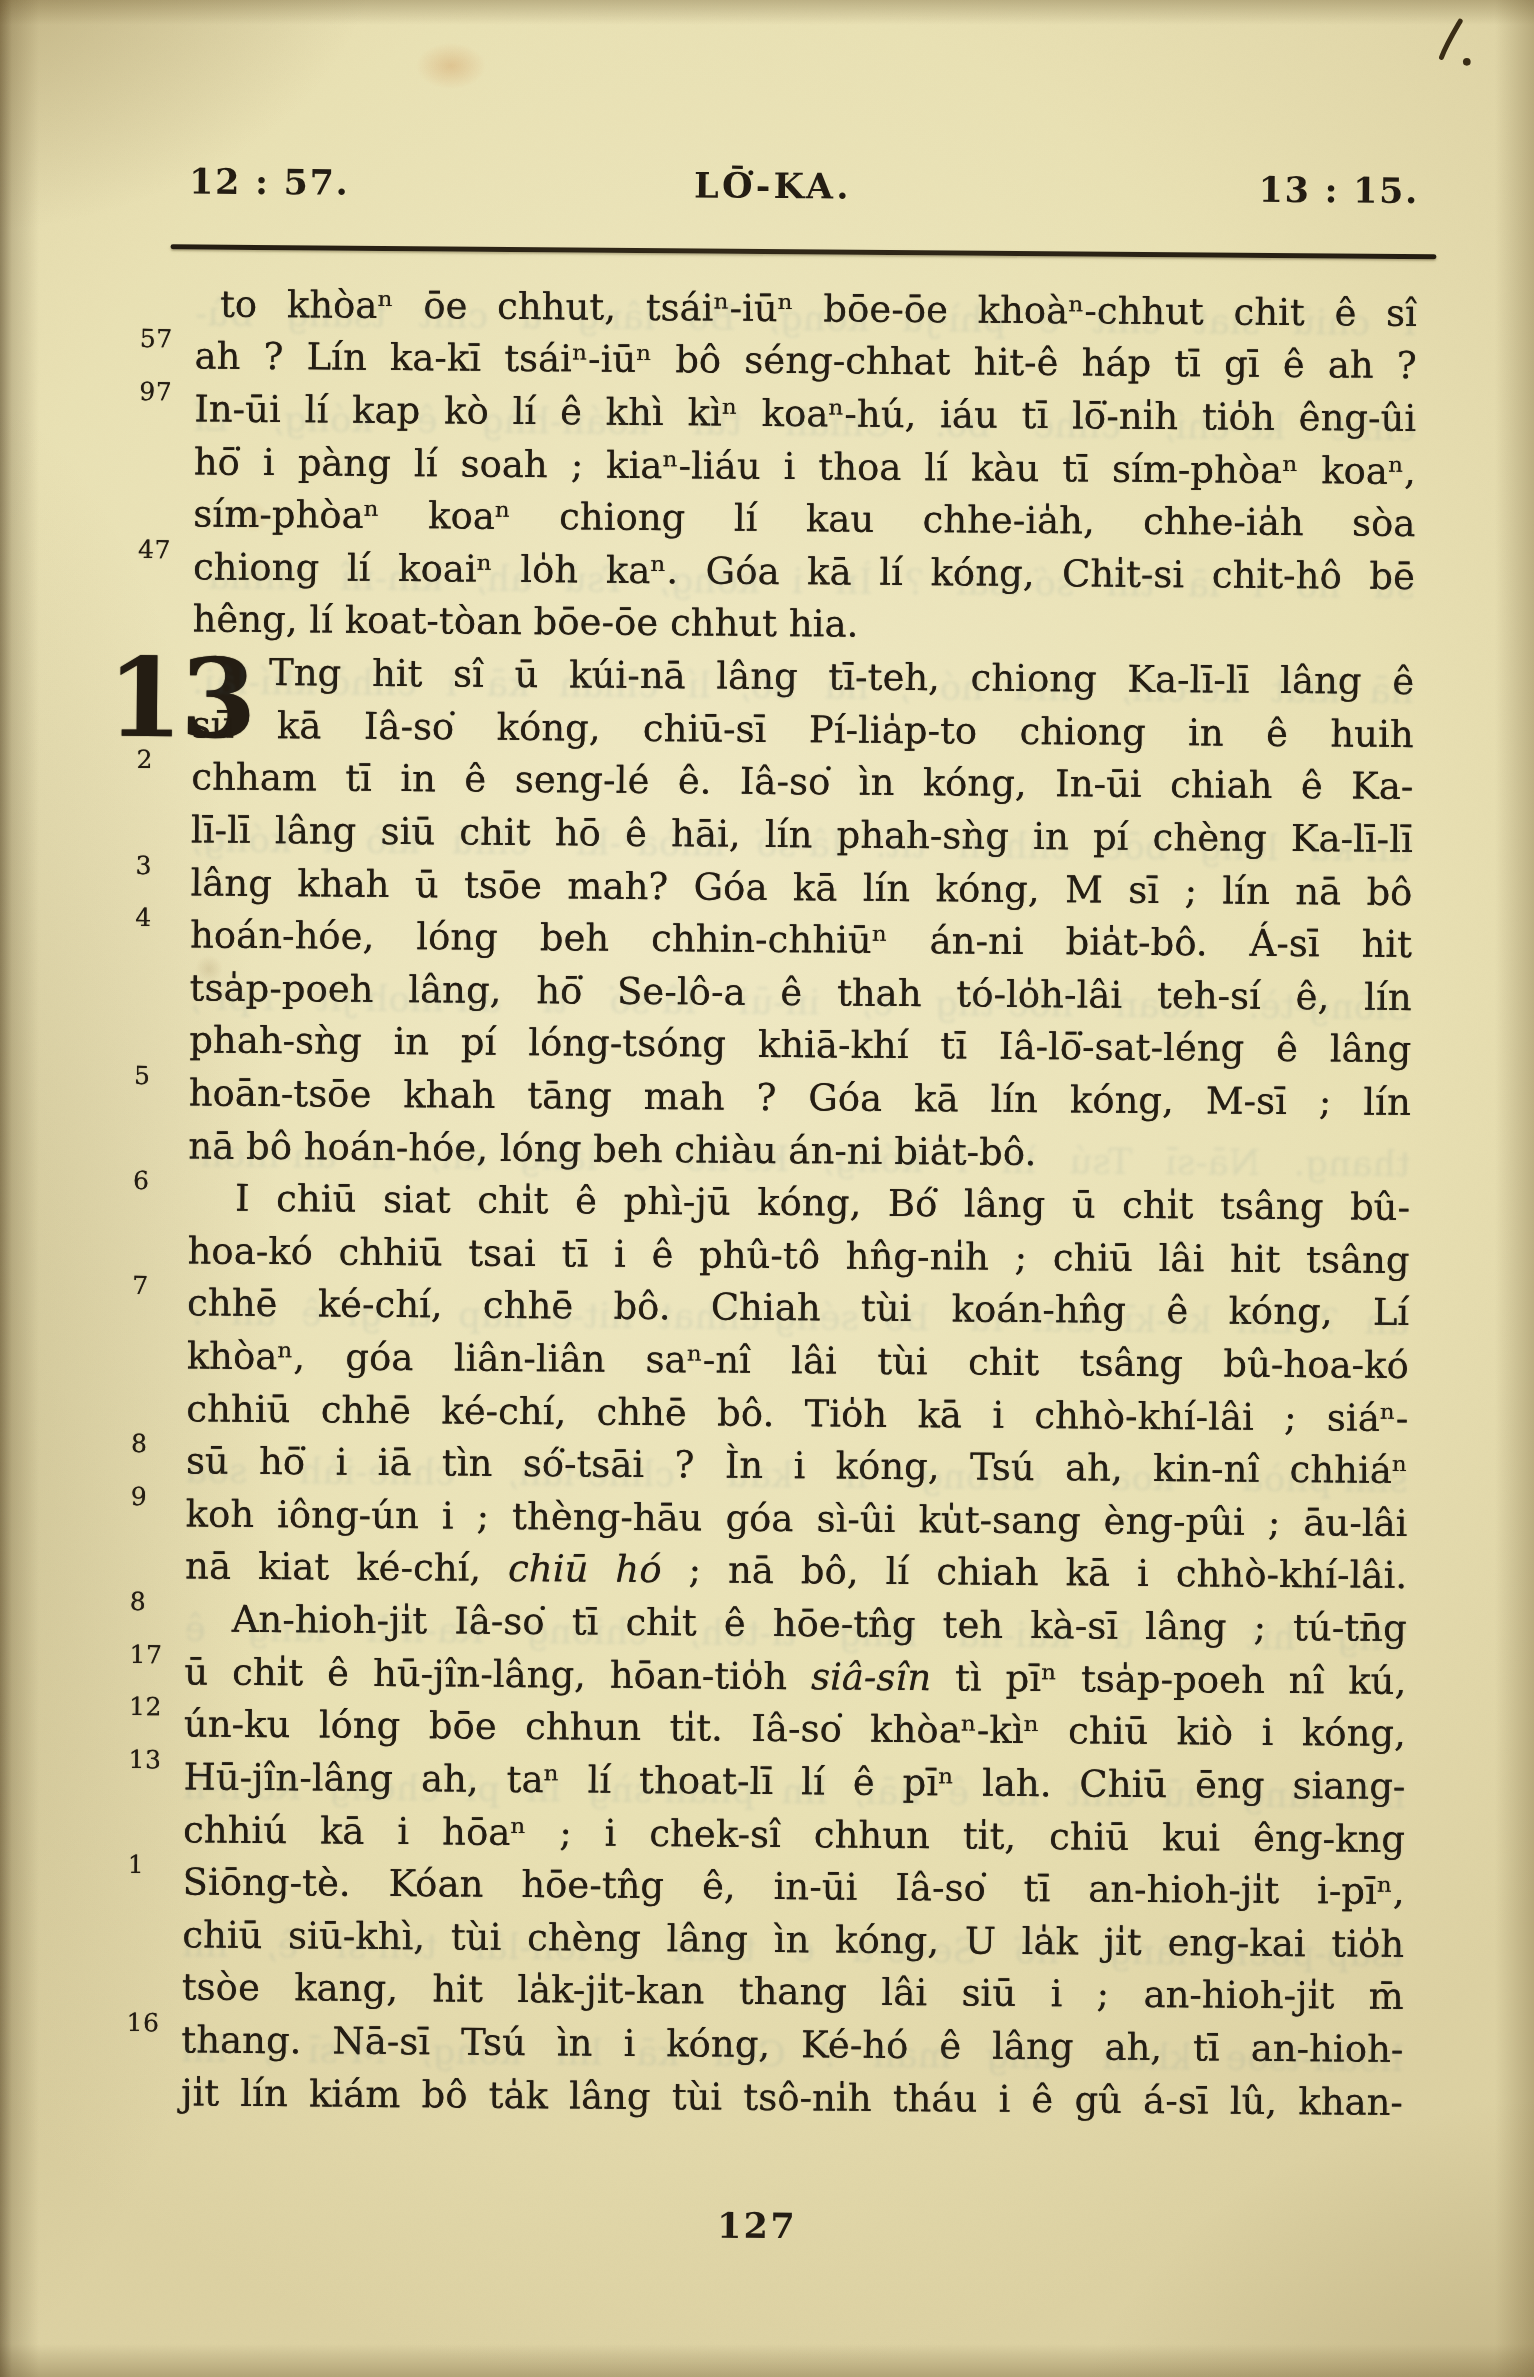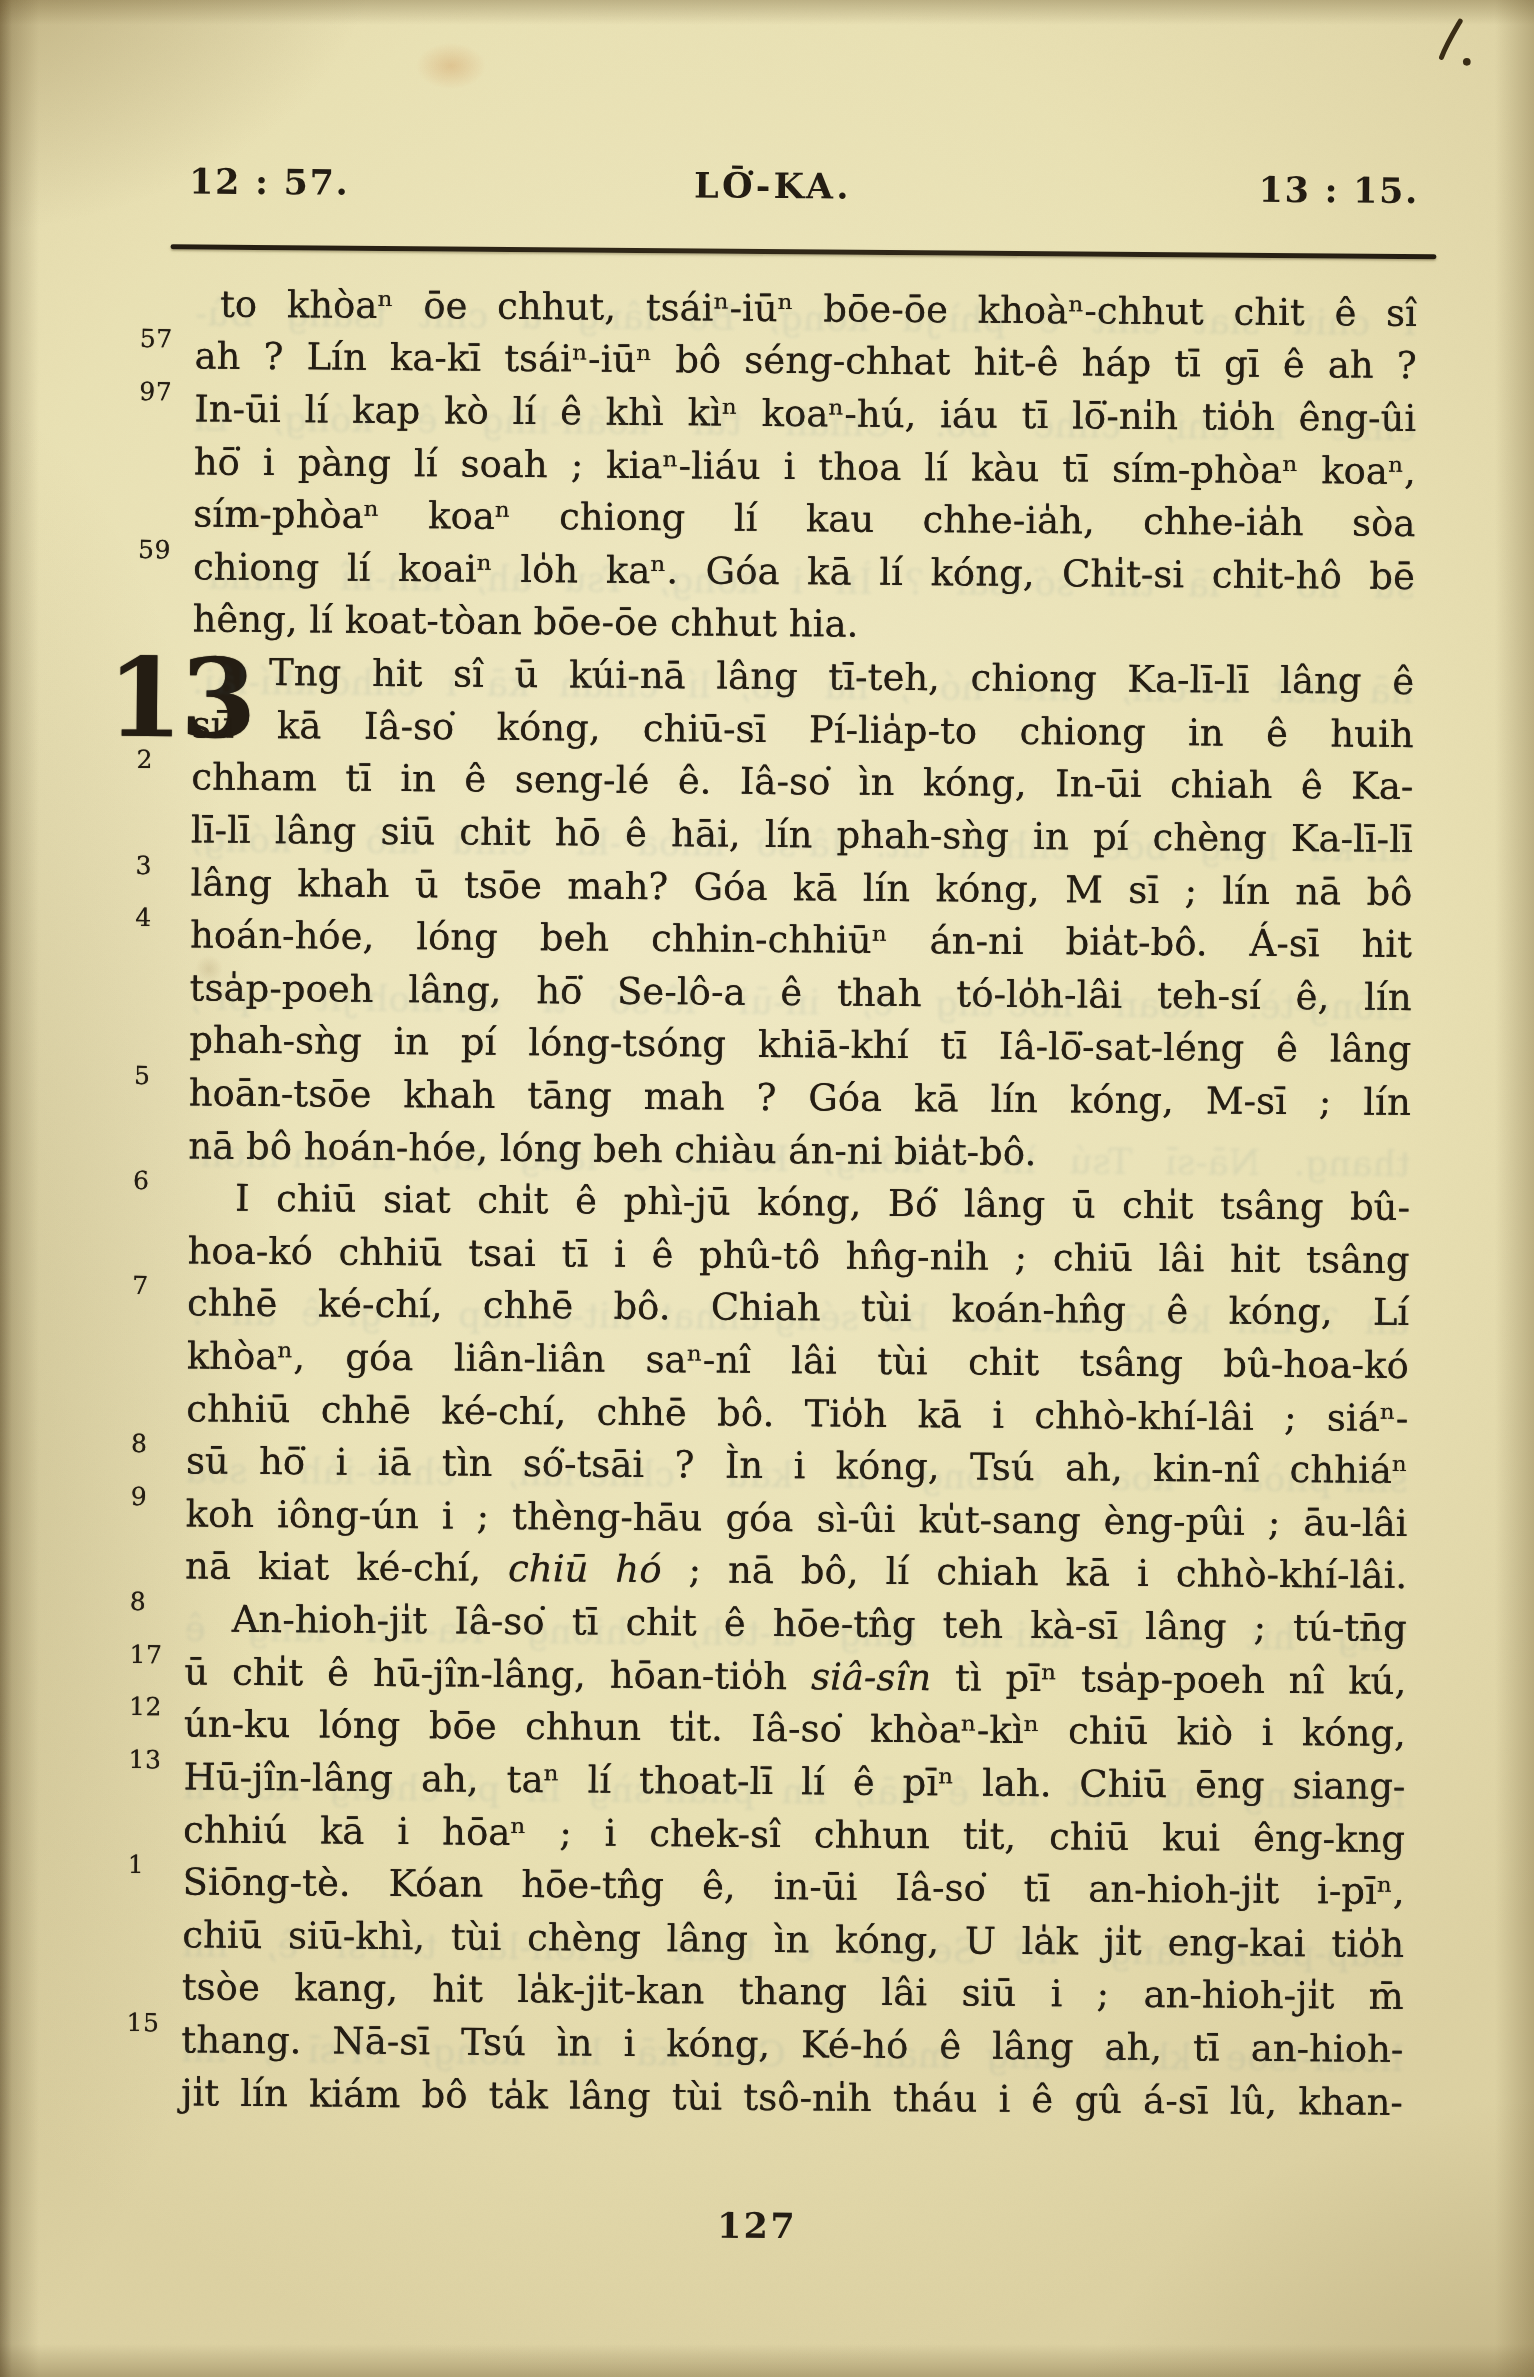--- a/index.html
+++ b/index.html
@@ -92,21 +92,21 @@
     <div id="header-rule"></div>
 
     <div id="chapter-number">13</div>
 
     <div id="text-layer">
         <div class="bodyline" style="top: 282px; text-indent: 25px;">to khòaⁿ ōe chhut, tsáiⁿ-iūⁿ bōe-ōe khoàⁿ-chhut chit ê sî</div>
         <div class="bodyline" style="top: 334px;">ah ?  Lín ka-kī tsáiⁿ-iūⁿ bô séng-chhat hit-ê háp tī gī ê ah ?<span class="versenum">57</span></div>
         <div class="bodyline" style="top: 387px;">In-ūi lí kap kò lí ê khì kìⁿ koaⁿ-hú, iáu tī lō͘-ni̍h tio̍h êng-ûi<span class="versenum">97</span></div>
         <div class="bodyline" style="top: 440px;">hō͘ i pàng lí soah ; kiaⁿ-liáu i thoa lí kàu tī sím-phòaⁿ koaⁿ,</div>
         <div class="bodyline" style="top: 492px;">sím-phòaⁿ koaⁿ chiong lí kau chhe-ia̍h, chhe-ia̍h sòa</div>
-        <div class="bodyline" style="top: 545px;">chiong lí koaiⁿ lo̍h kaⁿ.  Góa kā lí kóng, Chi̍t-si chi̍t-hô bē<span class="versenum">59</span></div>
+        <div class="bodyline" style="top: 545px;">chiong lí koaiⁿ lo̍h kaⁿ.  Góa kā lí kóng, Chi̍t-si chi̍t-hô bē<span class="versenum">47</span></div>
         <div class="bodyline nofill" style="top: 597px;">hêng, lí koat-tòan bōe-ōe chhut hia.</div>
         <div class="bodyline" style="top: 650px; text-indent: 77px;">Tng hit sî ū kúi-nā lâng tī-teh, chiong Ka-lī-lī lâng ê</div>
         <div class="bodyline" style="top: 703px;">sū kā Iâ-so͘ kóng, chiū-sī Pí-lia̍p-to chiong in ê huih</div>
         <div class="bodyline" style="top: 755px;">chham tī in ê seng-lé ê.  Iâ-so͘ ìn kóng, In-ūi chiah ê Ka-<span class="versenum">2</span></div>
         <div class="bodyline" style="top: 808px;">lī-lī lâng siū chit hō ê hāi, lín phah-sǹg in pí chèng Ka-lī-lī</div>
         <div class="bodyline" style="top: 861px;">lâng khah ū tsōe mah?  Góa kā lín kóng, M sī ; lín nā bô<span class="versenum">3</span></div>
         <div class="bodyline" style="top: 913px;">hoán-hóe, lóng beh chhin-chhiūⁿ án-ni bia̍t-bô.  Á-sī hit<span class="versenum">4</span></div>
         <div class="bodyline" style="top: 966px;">tsa̍p-poeh lâng, hō͘ Se-lô-a ê thah tó-lo̍h-lâi teh-sí ê, lín</div>
         <div class="bodyline" style="top: 1018px;">phah-sǹg in pí lóng-tsóng khiā-khí tī Iâ-lō͘-sat-léng ê lâng</div>
         <div class="bodyline" style="top: 1071px;">hoān-tsōe khah tāng mah ?  Góa kā lín kóng, M-sī ; lín<span class="versenum">5</span></div>
@@ -120,21 +120,21 @@
         <div class="bodyline" style="top: 1492px;">koh iông-ún i ; thèng-hāu góa sì-ûi ku̍t-sang èng-pûi ;  āu-lâi<span class="versenum">9</span></div>
         <div class="bodyline" style="top: 1544px;">nā kiat ké-chí, <i>chiū hó</i> ; nā bô, lí chiah kā i chhò-khí-lâi.</div>
         <div class="bodyline" style="top: 1597px; text-indent: 47px;">An-hioh-ji̍t Iâ-so͘ tī chi̍t ê hōe-tn̂g teh kà-sī lâng ;  tú-tn̄g<span class="versenum">8</span></div>
         <div class="bodyline" style="top: 1650px;">ū chi̍t ê hū-jîn-lâng, hōan-tio̍h <i>siâ-sîn</i> tì pīⁿ tsa̍p-poeh nî kú,<span class="versenum">17</span></div>
         <div class="bodyline" style="top: 1702px;">ún-ku lóng bōe chhun ti̍t.  Iâ-so͘ khòaⁿ-kìⁿ chiū kiò i kóng,<span class="versenum">12</span></div>
         <div class="bodyline" style="top: 1755px;">Hū-jîn-lâng ah, taⁿ lí thoat-lī lí ê pīⁿ lah.  Chiū ēng siang-<span class="versenum">13</span></div>
         <div class="bodyline" style="top: 1808px;">chhiú kā i hōaⁿ ; i chek-sî chhun ti̍t, chiū kui êng-kng</div>
         <div class="bodyline" style="top: 1860px;">Siōng-tè.  Kóan hōe-tn̂g ê, in-ūi Iâ-so͘ tī an-hioh-ji̍t i-pīⁿ,<span class="versenum">1</span></div>
         <div class="bodyline" style="top: 1913px;">chiū siū-khì, tùi chèng lâng ìn kóng, U la̍k ji̍t eng-kai tio̍h</div>
         <div class="bodyline" style="top: 1965px;">tsòe kang, hit la̍k-ji̍t-kan thang lâi siū i ; an-hioh-ji̍t m̄</div>
-        <div class="bodyline" style="top: 2018px;">thang.  Nā-sī Tsú ìn i kóng, Ké-hó ê lâng ah, tī an-hioh-<span class="versenum">15</span></div>
+        <div class="bodyline" style="top: 2018px;">thang.  Nā-sī Tsú ìn i kóng, Ké-hó ê lâng ah, tī an-hioh-<span class="versenum">16</span></div>
         <div class="bodyline" style="top: 2071px;">ji̍t lín kiám bô ta̍k lâng tùi tsô-ni̍h tháu i ê gû á-sī lû, khan-</div>
         <div class="ghostline" style="top: 291px;">I chiū siat chi̍t ê phì-jū kóng, Bó͘ lâng ū chi̍t tsâng bû-</div>
         <div class="ghostline" style="top: 396px;">chhē ké-chí, chhē bô.  Chiah tùi koán-hn̂g ê kóng, Lí</div>
         <div class="ghostline" style="top: 554px;">sū hō͘ i iā tìn só͘-tsāi ?  Ìn i kóng, Tsú ah, kin-nî chhiáⁿ</div>
         <div class="ghostline" style="top: 659px;">nā kiat ké-chí, chiū hó ; nā bô, lí chiah kā i chhò-khí-lâi.</div>
         <div class="ghostline" style="top: 817px;">ún-ku lóng bōe chhun ti̍t.  Iâ-so͘ khòaⁿ-kìⁿ chiū kiò i kóng,</div>
         <div class="ghostline" style="top: 975px;">Siōng-tè.  Kóan hōe-tn̂g ê, in-ūi Iâ-so͘ tī an-hioh-ji̍t i-pīⁿ,</div>
         <div class="ghostline" style="top: 1132px;">thang.  Nā-sī Tsú ìn i kóng, Ké-hó ê lâng ah, tī an-hioh-</div>
         <div class="ghostline" style="top: 1290px;">ah ?  Lín ka-kī tsáiⁿ-iūⁿ bô séng-chhat hit-ê háp tī gī ê ah ?</div>
         <div class="ghostline" style="top: 1448px;">sím-phòaⁿ koaⁿ chiong lí kau chhe-ia̍h, chhe-ia̍h sòa</div>

